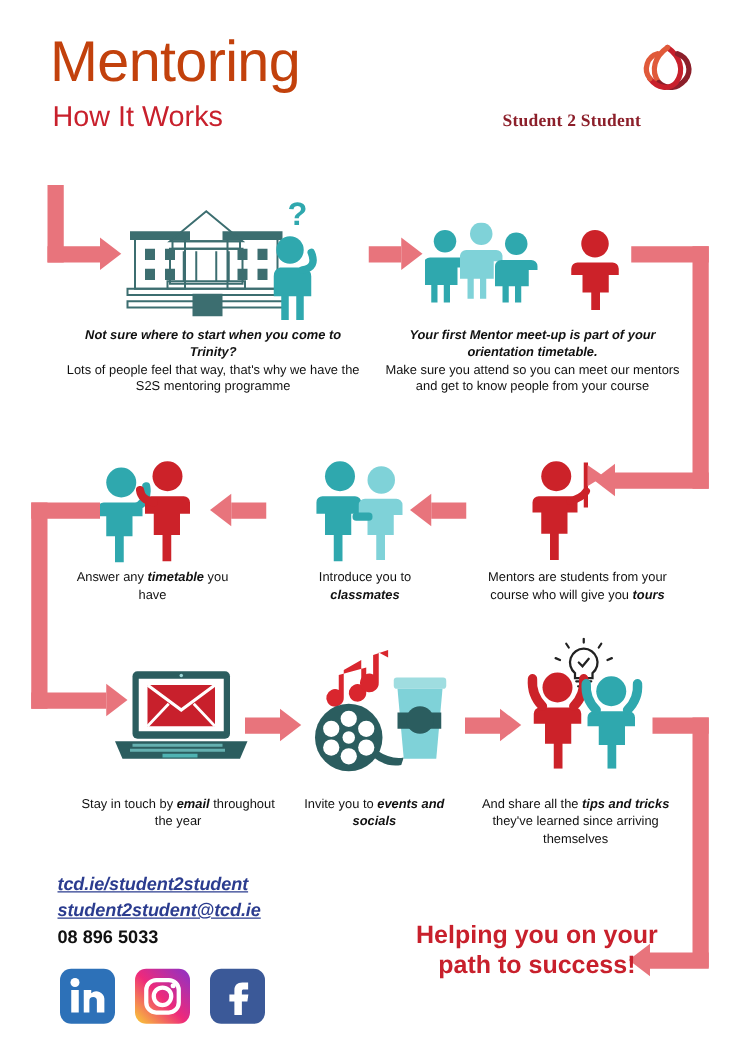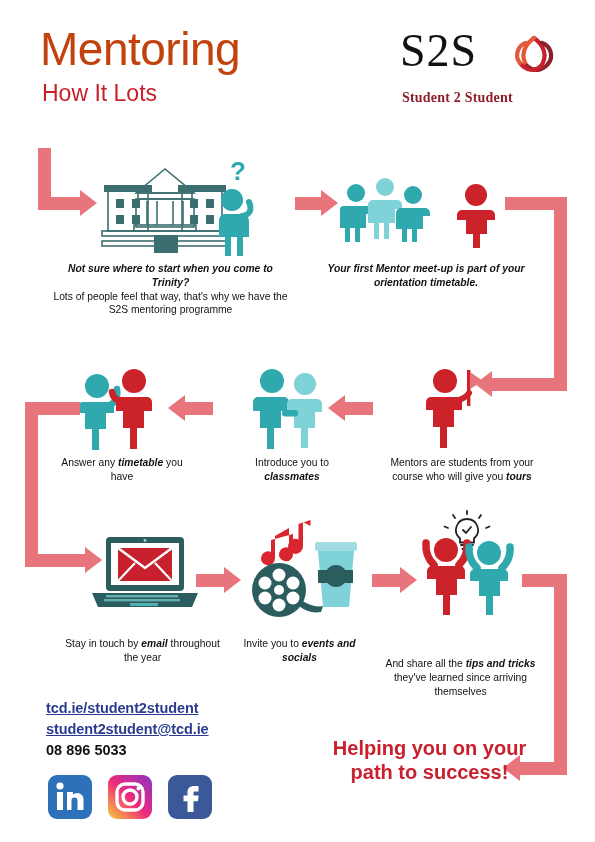--- a/index.html
+++ b/index.html
@@ -23,34 +23,33 @@
   .cap b{font-weight:bold;font-style:italic;}
 
   
   .bar{position:absolute;background:#E8747C;}
   .ahead{position:absolute;width:0;height:0;}
   .ah-right{border-top:13px solid transparent;border-bottom:13px solid transparent;border-left:17px solid #E8747C;}
   .ah-left{border-top:13px solid transparent;border-bottom:13px solid transparent;border-right:17px solid #E8747C;}
 
   
   .flink{position:absolute;left:46px;font-size:14.5px;font-weight:bold;color:#2B3C8F;
-         text-decoration:underline;letter-spacing:-0.1px;}
+         text-decoration:underline;letter-spacing:-0.1px;font-style:italic;}
   #phone{position:absolute;left:46px;top:742px;font-size:14.5px;font-weight:bold;color:#111;}
   #closing{position:absolute;left:312px;top:736px;width:235px;text-align:center;
            font-size:20px;font-weight:bold;color:#C8202C;line-height:1.2;}
   .social{position:absolute;top:775px;width:44px;height:44px;border-radius:9px;}
 </style>
 </head>
 <body>
 
 <div class="abs" id="title">Mentoring</div>
-<div class="abs" id="subtitle">How It Lots</div>
+<div class="abs" id="subtitle">How It Works</div>
 
 <div class="abs" id="logo-wrap">
-  <div id="logo-s2s">S2S</div>
   <svg id="logo-knot" viewBox="0 0 52 48">
     <g fill="none" stroke-width="4.2" stroke-linecap="round">
       <path d="M26 6 C36 13 40 24 33 34" stroke="#C8202C"></path>
       <path d="M26 6 C16 13 12 24 19 34" stroke="#E05A3A"></path>
       <path d="M19 34 C26 40 34 39 40 32" stroke="#8C1F2A"></path>
       <path d="M33 34 C27 40 18 39 12 31" stroke="#C8202C"></path>
       <path d="M40 32 C46 25 43 14 34 11" stroke="#8C1F2A"></path>
       <path d="M12 31 C6 24 10 13 18 11" stroke="#E05A3A"></path>
     </g>
   </svg>
@@ -125,20 +124,21 @@
   <circle cx="20" cy="12" r="11" fill="#CC2229"></circle>
   <path d="M6 27 h28 a5 5 0 0 1 5 5 v5 h-8 v14 h-7 v14 h-7 v-14 h-7 V37 h-9 v-5 a5 5 0 0 1 5 -5 z" fill="#CC2229"></path>
 </svg>
 
 <div class="cap" style="left:48px;top:262px;width:245px;">
   <b>Not sure where to start when you come to Trinity?</b><br>
   <span>Lots of people feel that way, that's why we have the S2S mentoring programme</span>
 </div>
 <div class="cap" style="left:305px;top:262px;width:242px;">
   <b>Your first Mentor meet-up is part of your orientation timetable.</b><br>
+  <span>Make sure you attend so you can meet our mentors and get to know people from your course</span>
 </div>
 
 <svg class="abs" style="left:425px;top:368px;" width="58" height="82" viewBox="0 0 58 82">
   <circle cx="20" cy="13" r="12" fill="#CC2229"></circle>
   <path d="M6 29 h26 a5 5 0 0 1 5 5 v8 h-8 v17 h-7 v21 h-7 v-21 h-7 V42 h-7 v-8 a5 5 0 0 1 5 -5 z" fill="#CC2229"></path>
   <path d="M31 33 q10 -3 13 -8" stroke="#CC2229" stroke-width="6" fill="none" stroke-linecap="round"></path>
   <rect x="42" y="2" width="3.4" height="36" fill="#CC2229"></rect>
   <path d="M45 4 L58 13 L45 21 Z" fill="#E8747C"></path>
 </svg>
 
@@ -258,21 +258,21 @@
 <div class="bar abs" style="left:554px;top:574px;width:13px;height:200px;"></div>
 <div class="bar abs" style="left:520px;top:762px;width:47px;height:13px;"></div>
 <div class="ahead ah-left abs" style="left:503px;top:755px;"></div>
 
 <div class="cap" style="left:60px;top:637px;width:165px;">
   <span>Stay in touch by </span><b>email</b><span> throughout the year</span>
 </div>
 <div class="cap" style="left:232px;top:637px;width:135px;">
   <span>Invite you to </span><b>events and socials</b>
 </div>
-<div class="cap" style="left:378px;top:637px;width:165px;margin-top:20px;">
+<div class="cap" style="left:378px;top:637px;width:165px;">
   <span>And share all the </span><b>tips and tricks</b><span> they've learned since arriving themselves</span>
 </div>
 
 <a class="flink" href="#" style="top:700px;">tcd.ie/student2student</a>
 <a class="flink" href="#" style="top:721px;">student2student@tcd.ie</a>
 <div id="phone">08 896 5033</div>
 
 <div id="closing">Helping you on your path to success!</div>
 
 <div class="social" style="left:48px;background:#2D71B8;">

